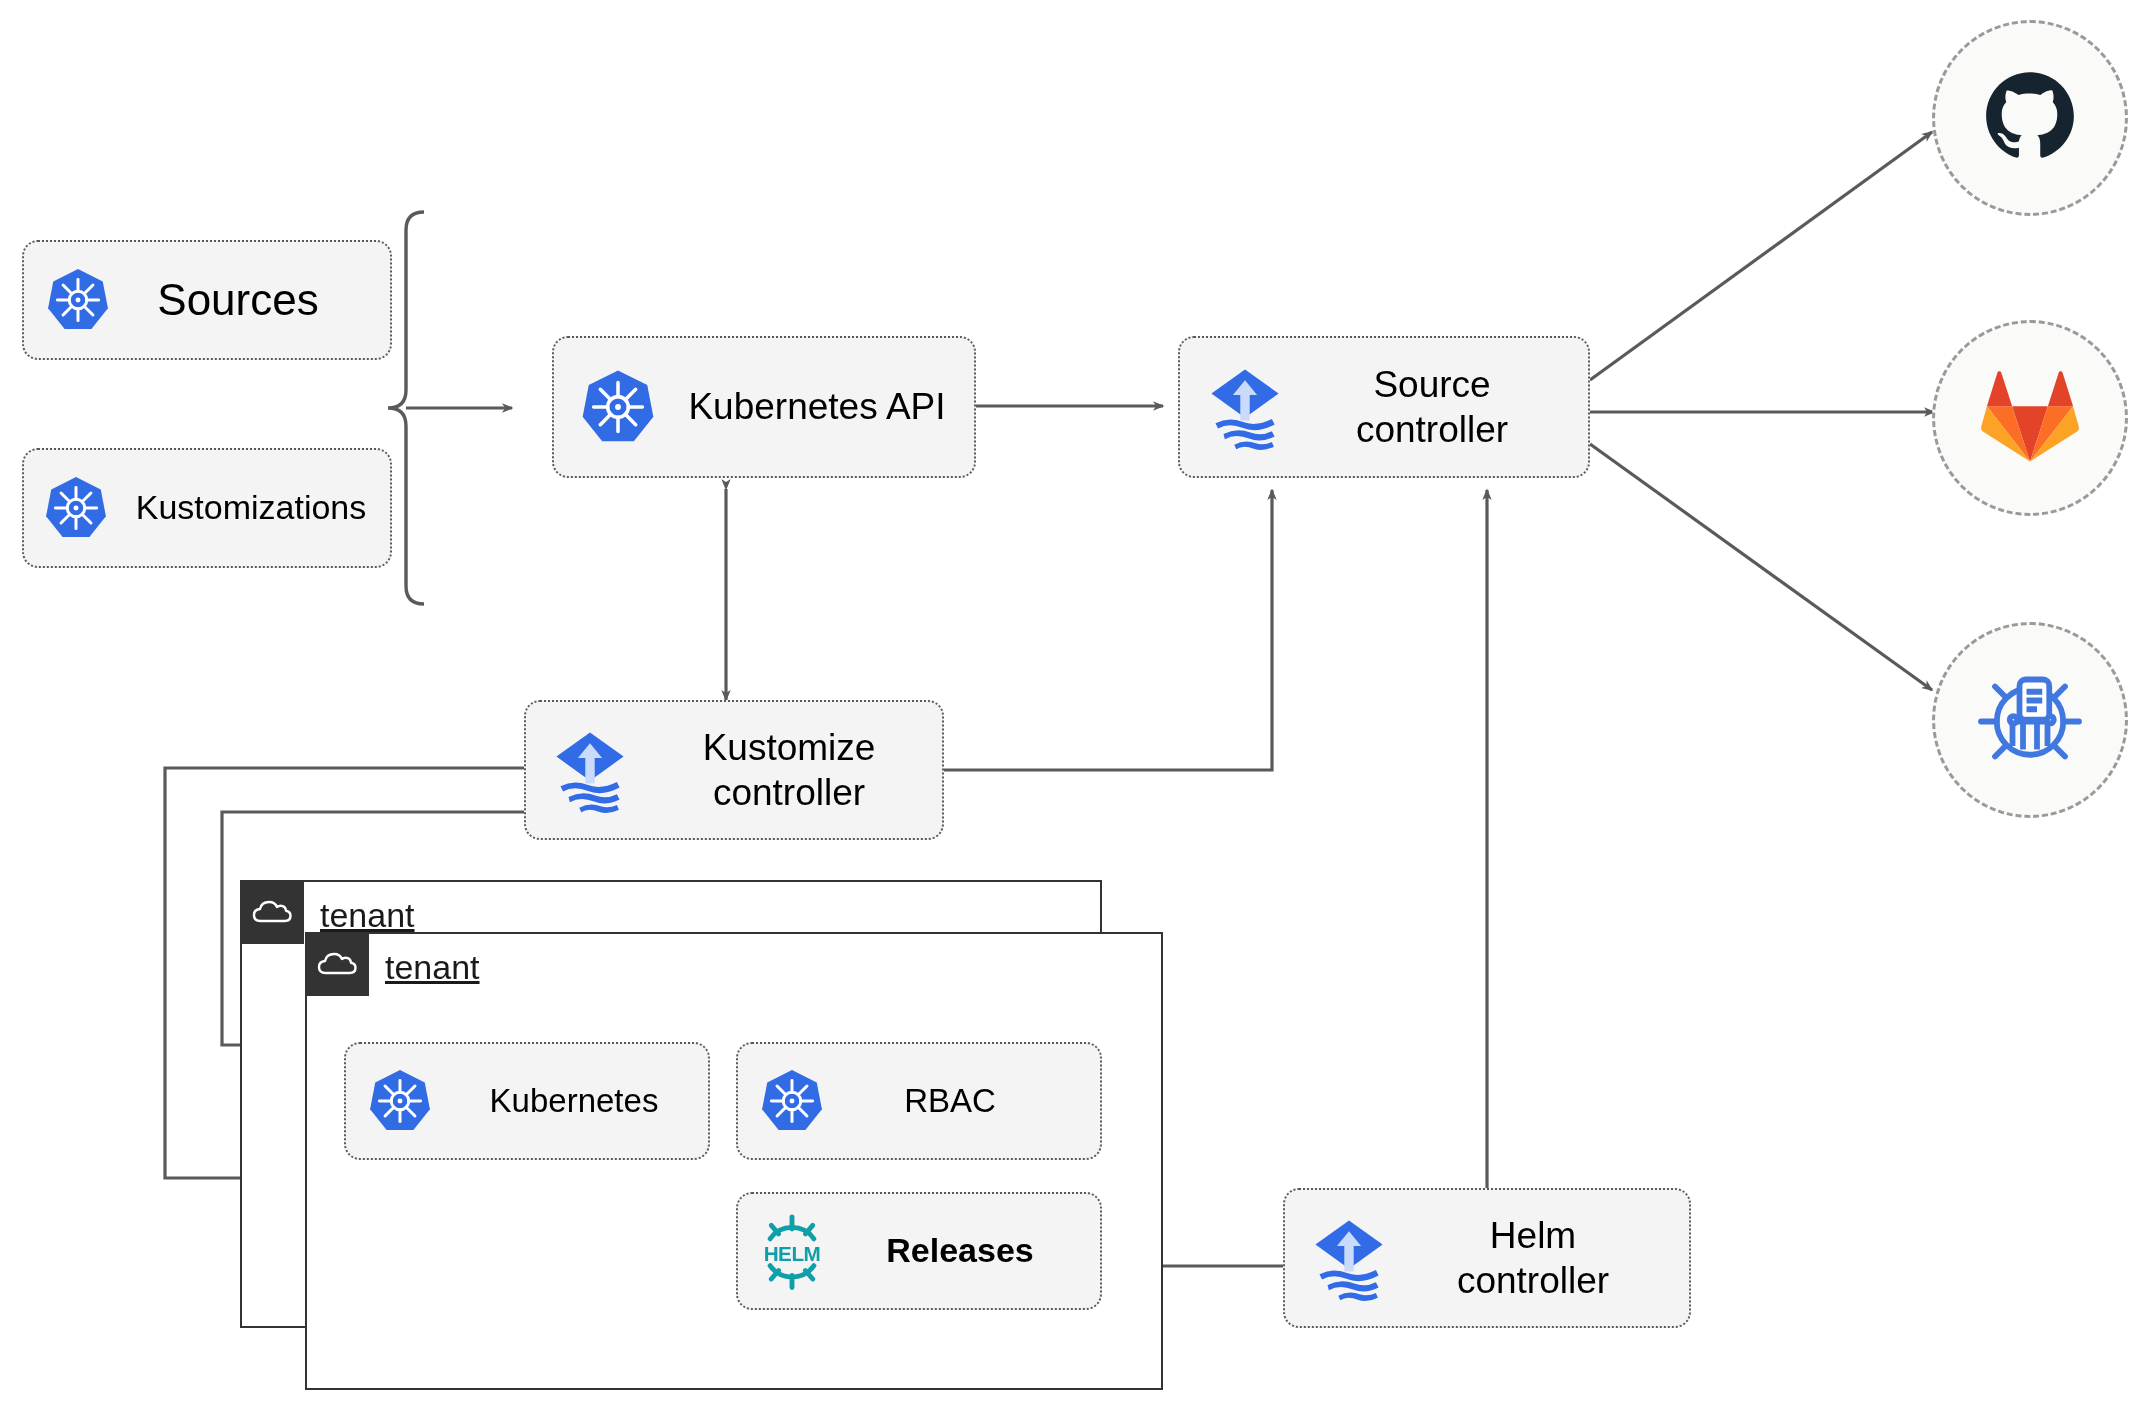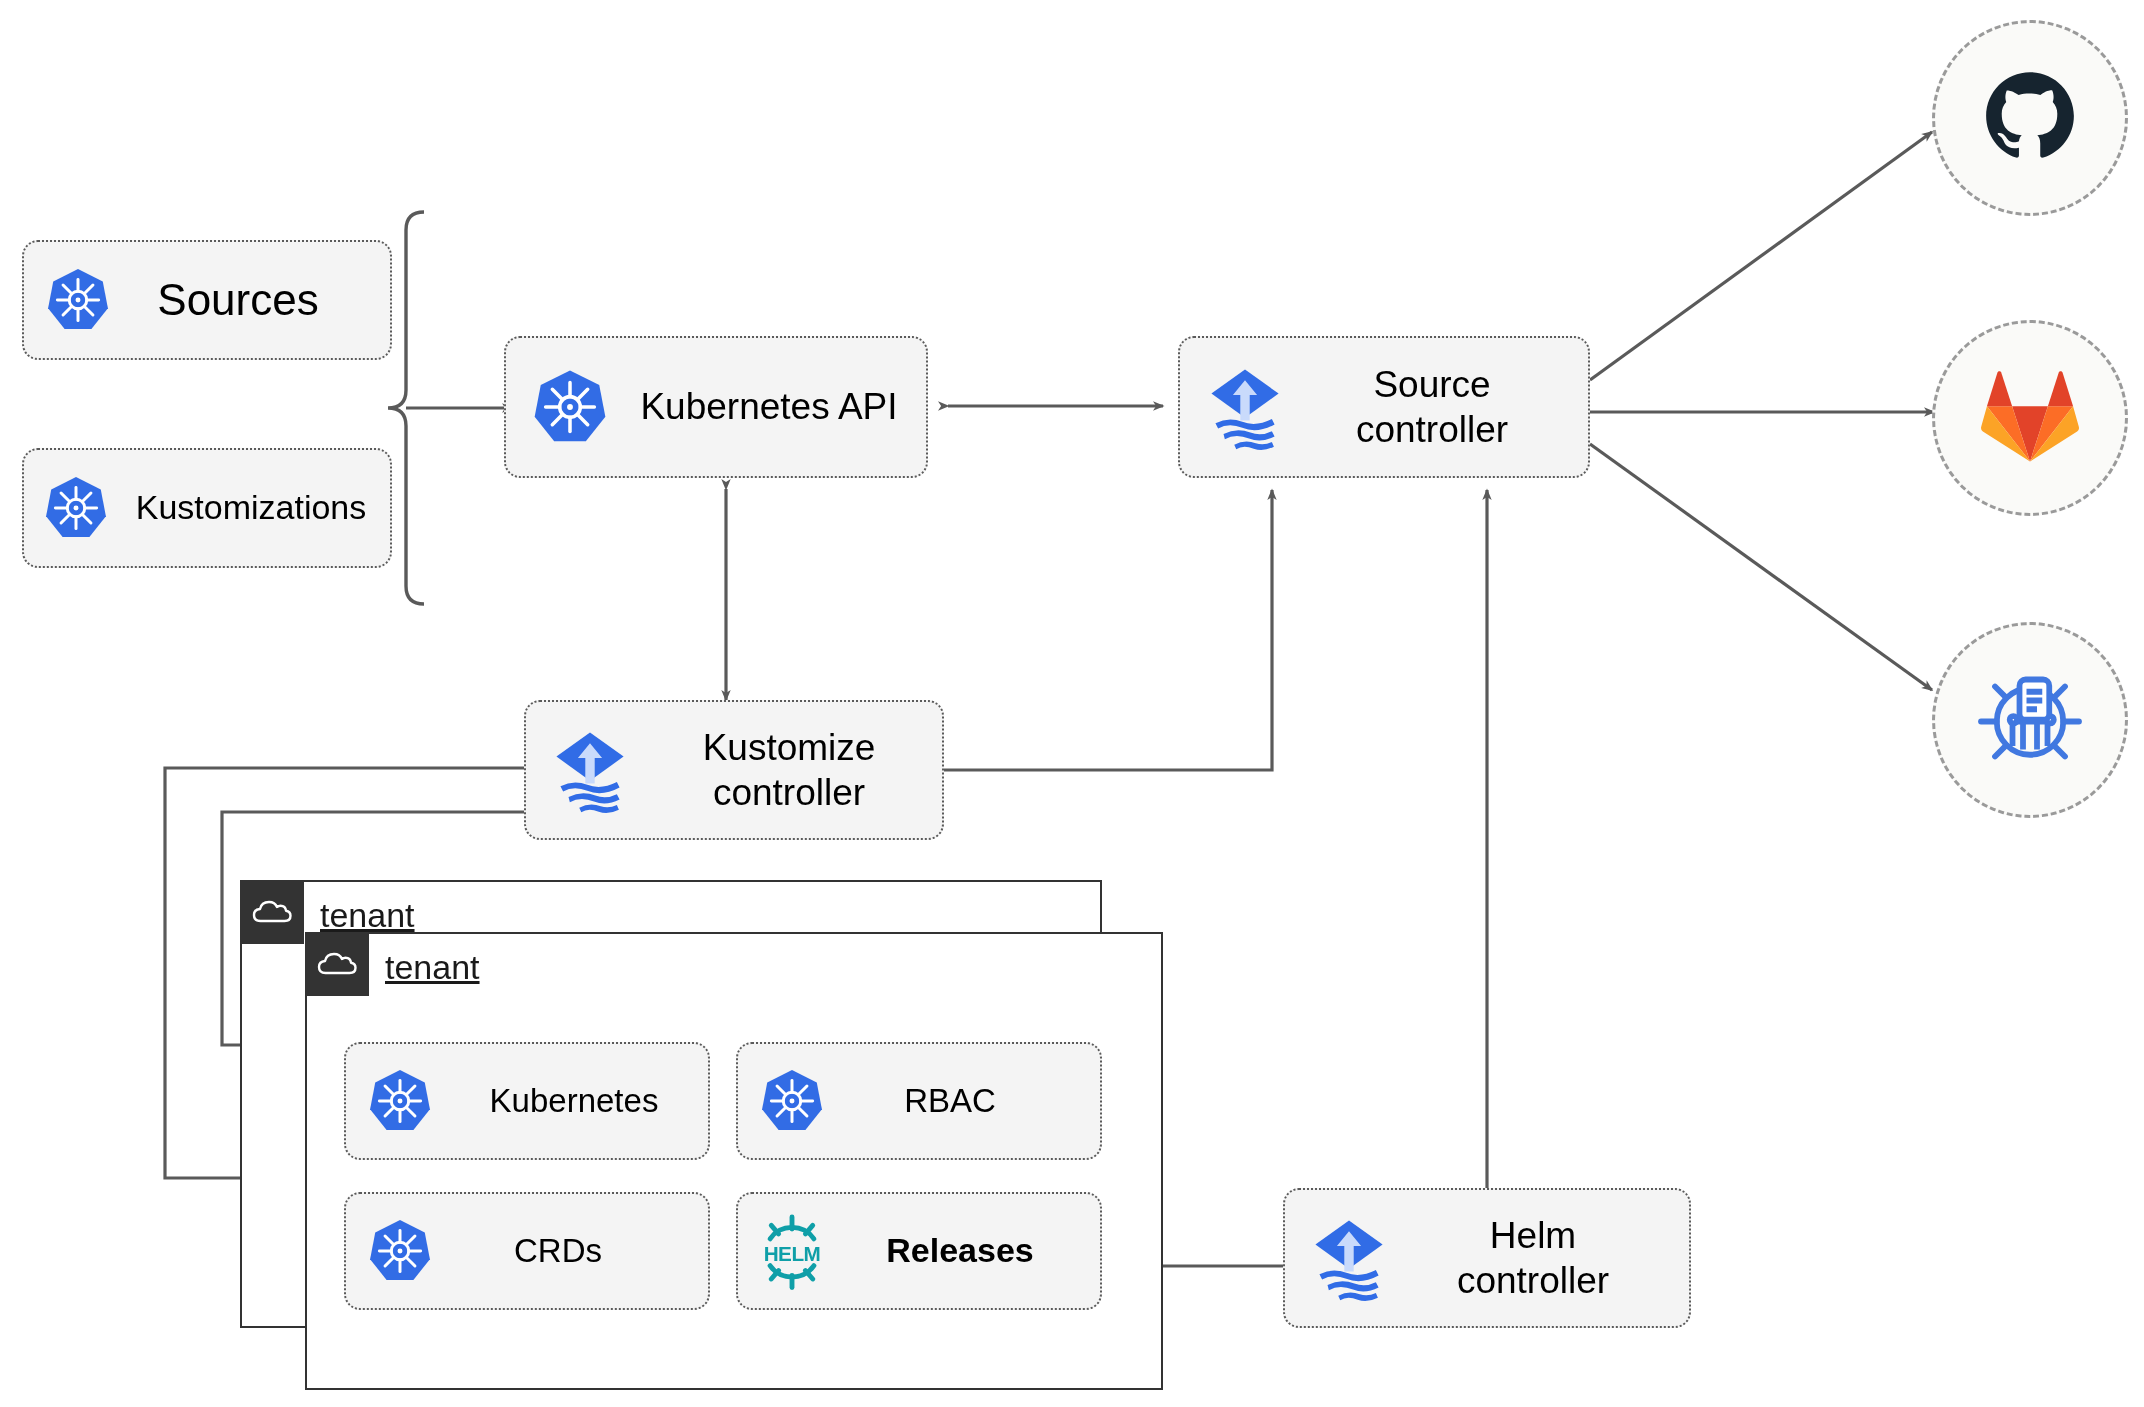--- a/index.html
+++ b/index.html
@@ -147,21 +147,21 @@
           <path d="M26 26 L17.5 17.5"></path>
             <path d="M38 38 L46.5 46.5"></path>
           <path d="M38 26 L46.5 17.5"></path>
             <path d="M26 38 L17.5 46.5"></path>
         </g>
       </svg>
     </span>
     <span class="lbl" style="font-size:34px; padding-right:16px;">Kustomizations</span>
   </div>
 
-  <div class="node" style="left:504px; top:336px; width:424px; height:142px;justify-content:flex-end;">
+  <div class="node" style="left:552px; top:336px; width:424px; height:142px;justify-content:flex-end;">
     <span class="ico" style="width:128px;">
       <svg width="78" height="78" viewBox="0 0 64 64" aria-hidden="true">
         <path class="k8s-blue" d="M32 2 L56 14 L61 40 L45 60 L19 60 L3 40 L8 14 Z"></path>
         <g fill="none" stroke="#fff" stroke-width="2.9" stroke-linecap="round">
           <circle cx="32" cy="32" r="8.5"></circle>
           <circle cx="32" cy="32" r="2.4" fill="#fff" stroke="none"></circle>
           <path d="M32 23.5 V12"></path>
             <path d="M32 40.5 V52"></path>
           <path d="M23.5 32 H12"></path>
             <path d="M40.5 32 H52"></path>
@@ -321,40 +321,20 @@
           <path d="M26 26 L17.5 17.5"></path>
             <path d="M38 38 L46.5 46.5"></path>
           <path d="M38 26 L46.5 17.5"></path>
             <path d="M26 38 L17.5 46.5"></path>
         </g>
       </svg>
     </span>
     <span class="lbl" style="font-size:33px; padding-right:46px;">RBAC</span>
   </div>
 
-  <div class="node" style="left:344px; top:1192px; width:366px; height:118px; z-index:6;">
-    <span class="ico" style="width:108px;">
-      <svg width="66" height="66" viewBox="0 0 64 64" aria-hidden="true">
-        <path class="k8s-blue" d="M32 2 L56 14 L61 40 L45 60 L19 60 L3 40 L8 14 Z"></path>
-        <g fill="none" stroke="#fff" stroke-width="2.9" stroke-linecap="round">
-          <circle cx="32" cy="32" r="8.5"></circle>
-          <circle cx="32" cy="32" r="2.4" fill="#fff" stroke="none"></circle>
-          <path d="M32 23.5 V12"></path>
-            <path d="M32 40.5 V52"></path>
-          <path d="M23.5 32 H12"></path>
-            <path d="M40.5 32 H52"></path>
-          <path d="M26 26 L17.5 17.5"></path>
-            <path d="M38 38 L46.5 46.5"></path>
-          <path d="M38 26 L46.5 17.5"></path>
-            <path d="M26 38 L17.5 46.5"></path>
-        </g>
-      </svg>
-    </span>
-    <span class="lbl" style="font-size:33px; padding-right:46px;">CRDs</span>
-  </div>
 
   <div class="node" style="left:736px; top:1192px; width:366px; height:118px; z-index:6;">
     <span class="ico" style="width:108px;">
       <svg width="78" height="78" viewBox="0 0 64 64" aria-hidden="true">
         <g fill="none" stroke="#0f9fa8" stroke-width="4" stroke-linecap="round">
           <path d="M14 22 A22 22 0 0 1 50 22"></path>
           <path d="M14 44 A22 22 0 0 0 50 44"></path>
           <path d="M32 4 V14"></path>
             <path d="M32 52 V62"></path>
           <path d="M15 11 L21 18"></path>

